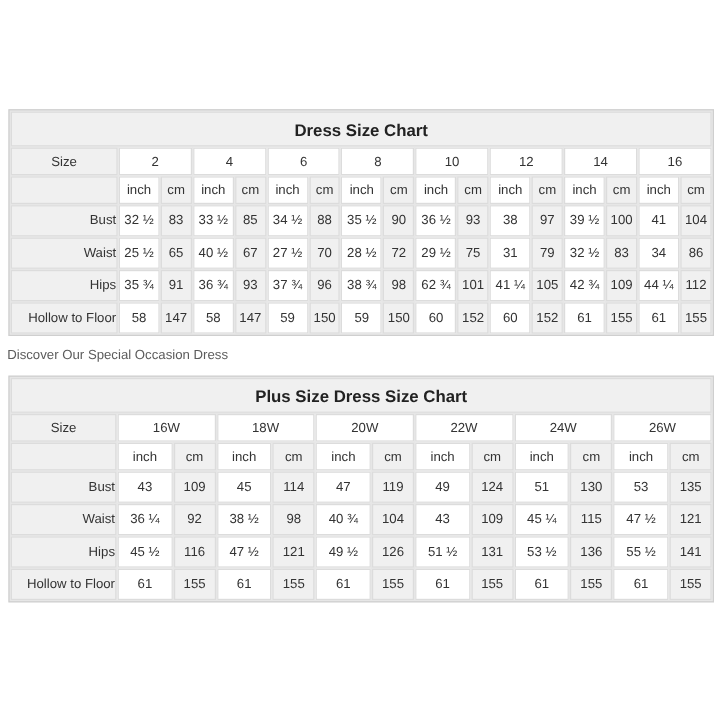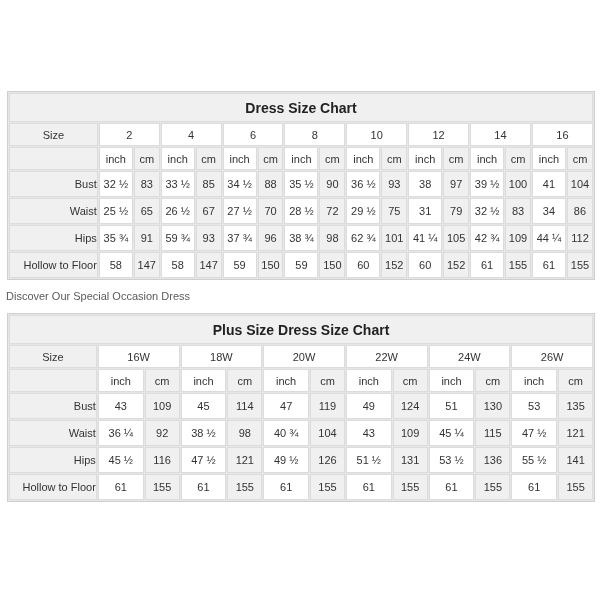--- a/index.html
+++ b/index.html
@@ -111,40 +111,40 @@
           <td class="gray">97</td>
           <td>39 ½</td>
           <td class="gray">100</td>
           <td>41</td>
           <td class="gray">104</td>
         </tr>
         <tr>
           <td class="lbl">Waist</td>
           <td>25 ½</td>
           <td class="gray">65</td>
-          <td>26 ½</td>
+          <td>40 ½</td>
           <td class="gray">67</td>
           <td>27 ½</td>
           <td class="gray">70</td>
           <td>28 ½</td>
           <td class="gray">72</td>
           <td>29 ½</td>
           <td class="gray">75</td>
           <td>31</td>
           <td class="gray">79</td>
           <td>32 ½</td>
           <td class="gray">83</td>
           <td>34</td>
           <td class="gray">86</td>
         </tr>
         <tr>
           <td class="lbl">Hips</td>
           <td>35 ¾</td>
           <td class="gray">91</td>
-          <td>59 ¾</td>
+          <td>36 ¾</td>
           <td class="gray">93</td>
           <td>37 ¾</td>
           <td class="gray">96</td>
           <td>38 ¾</td>
           <td class="gray">98</td>
           <td>62 ¾</td>
           <td class="gray">101</td>
           <td>41 ¼</td>
           <td class="gray">105</td>
           <td>42 ¾</td>

